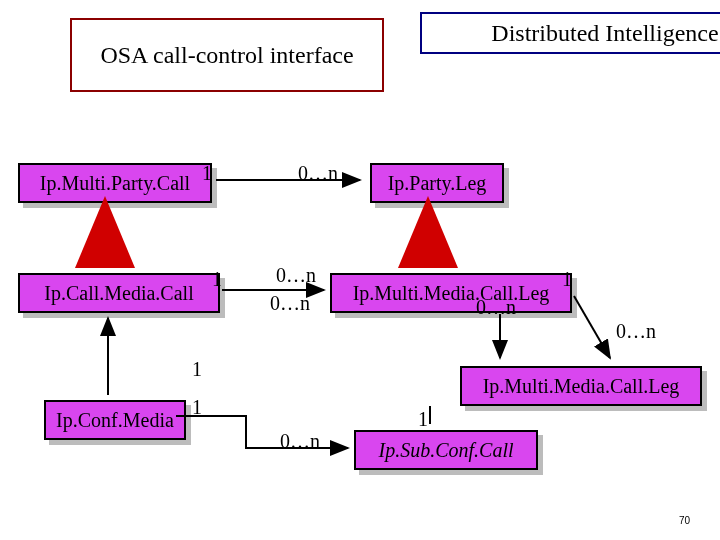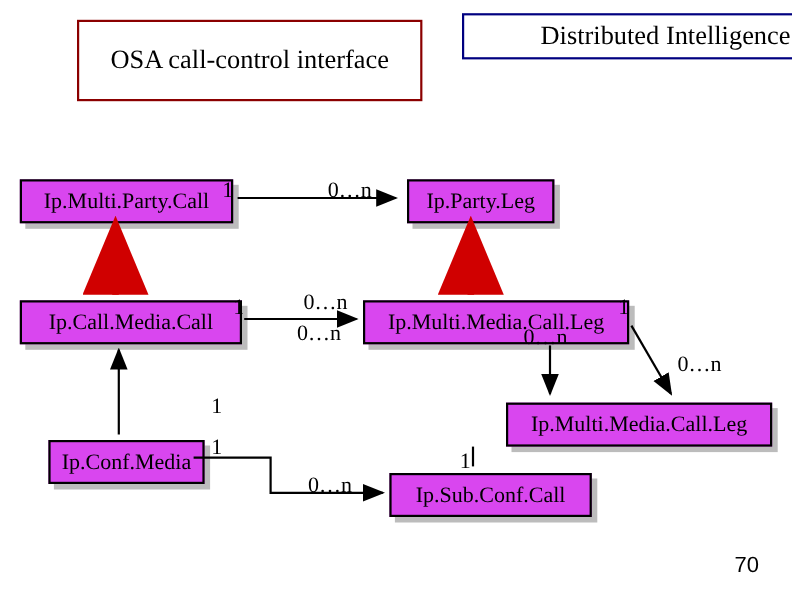--- a/index.html
+++ b/index.html
@@ -55,21 +55,21 @@
   }
   .mult {
     position: absolute;
     font-size: 20px;
     font-family: "Times New Roman", serif;
   }
   .page-num {
     position: absolute;
     right: 30px;
     bottom: 14px;
-    font-size: 20px;
+    font-size: 10px;
     font-family: Arial, sans-serif;
   }
   svg.arrows {
     position: absolute;
     left: 0; top: 0;
     width: 720px; height: 540px;
     pointer-events: none;
   }
 </style>
 </head>
@@ -83,21 +83,21 @@
 <div class="class-box" style="left:18px; top:163px; width:170px; height:28px;">Ip.Multi.Party.Call</div>
 
 <div class="class-box" style="left:370px; top:163px; width:110px; height:28px;">Ip.Party.Leg</div>
 
 <div class="class-box" style="left:18px; top:273px; width:178px; height:28px;">Ip.Call.Media.Call</div>
 
 <div class="class-box" style="left:330px; top:273px; width:218px; height:28px;">Ip.Multi.Media.Call.Leg</div>
 
 <div class="class-box" style="left:44px; top:400px; width:118px; height:28px;">Ip.Conf.Media</div>
 
-<div class="class-box" style="left:354px; top:430px; width:160px; height:28px;">Ip.Sub.Conf.Call</div>
+<div class="class-box" style="left:354px; top:430px; width:160px; height:28px;font-style:italic;">Ip.Sub.Conf.Call</div>
 
 <div class="class-box" style="left:460px; top:366px; width:218px; height:28px;">Ip.Multi.Media.Call.Leg</div>
 
 <div class="mult" style="left:202px; top:162px;">1</div>
 <div class="mult" style="left:298px; top:162px;">0…n</div>
 
 <div class="mult" style="left:212px; top:268px;">1</div>
 <div class="mult" style="left:276px; top:264px;">0…n</div>
 <div class="mult" style="left:270px; top:292px;">0…n</div>
 <div class="mult" style="left:562px; top:268px;">1</div>

